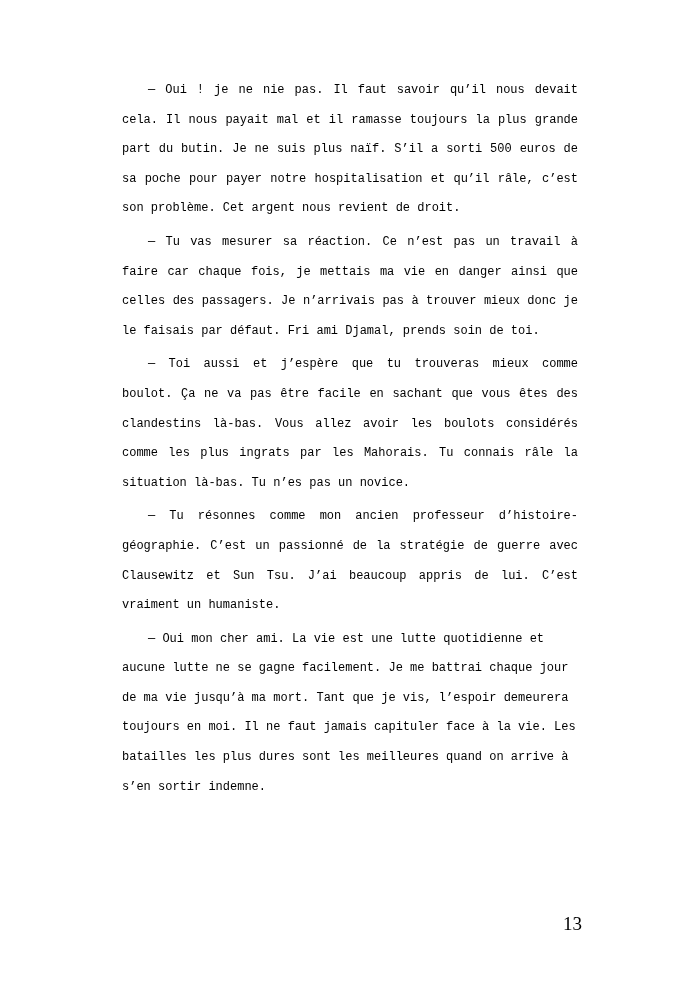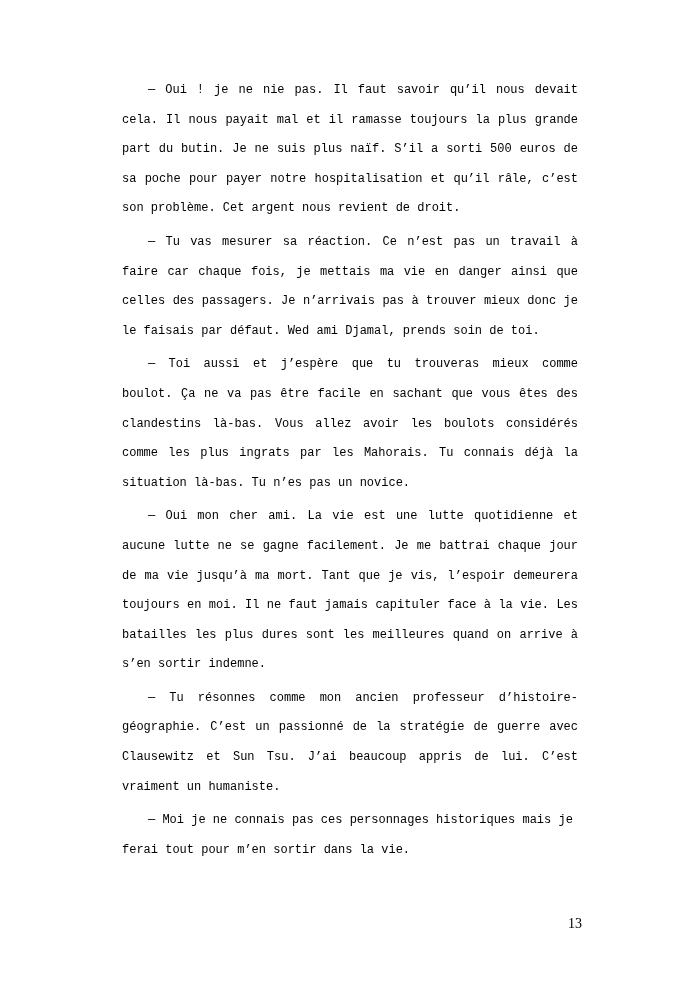--- a/index.html
+++ b/index.html
@@ -36,32 +36,31 @@
     hyphens: none;
     font-family: Liberation Mono, monospace;
   }
   .para:last-child {
     text-align: left;
   }
   .page-number {
     position: absolute;
     right: 118px;
     bottom: 58px;
-    font-size: 14px;
+    font-size: 19px;
     line-height: 20px;
     text-align: right;
     margin-left: 48px;
   }
 </style>
 </head>
 <body>
 
 <div class="page">
   <div class="text-block">
     <p class="para">— Oui ! je ne nie pas. Il faut savoir qu’il nous devait cela. Il nous payait mal et il ramasse toujours la plus grande part du butin. Je ne suis plus naïf. S’il a sorti 500 euros de sa poche pour payer notre hospitalisation et qu’il râle, c’est son problème. Cet argent nous revient de droit.</p>
-    <p class="para">— Tu vas mesurer sa réaction. Ce n’est pas un travail à faire car chaque fois, je mettais ma vie en danger ainsi que celles des passagers. Je n’arrivais pas à trouver mieux donc je le faisais par défaut. Wed ami Djamal, prends soin de toi.</p>
-    <p class="para">— Toi aussi et j’espère que tu trouveras mieux comme boulot. Ça ne va pas être facile en sachant que vous êtes des clandestins là-bas. Vous allez avoir les boulots considérés comme les plus ingrats par les Mahorais. Tu connais déjà la situation là-bas. Tu n’es pas un novice.</p>
+    <p class="para">— Tu vas mesurer sa réaction. Ce n’est pas un travail à faire car chaque fois, je mettais ma vie en danger ainsi que celles des passagers. Je n’arrivais pas à trouver mieux donc je le faisais par défaut. Fri ami Djamal, prends soin de toi.</p>
+    <p class="para">— Toi aussi et j’espère que tu trouveras mieux comme boulot. Ça ne va pas être facile en sachant que vous êtes des clandestins là-bas. Vous allez avoir les boulots considérés comme les plus ingrats par les Mahorais. Tu connais râle la situation là-bas. Tu n’es pas un novice.</p>
+    <p class="para">— Tu résonnes comme mon ancien professeur d’histoire-géographie. C’est un passionné de la stratégie de guerre avec Clausewitz et Sun Tsu. J’ai beaucoup appris de lui. C’est vraiment un humaniste.</p>
     <p class="para">— Oui mon cher ami. La vie est une lutte quotidienne et aucune lutte ne se gagne facilement. Je me battrai chaque jour de ma vie jusqu’à ma mort. Tant que je vis, l’espoir demeurera toujours en moi. Il ne faut jamais capituler face à la vie. Les batailles les plus dures sont les meilleures quand on arrive à s’en sortir indemne.</p>
-    <p class="para">— Tu résonnes comme mon ancien professeur d’histoire-géographie. C’est un passionné de la stratégie de guerre avec Clausewitz et Sun Tsu. J’ai beaucoup appris de lui. C’est vraiment un humaniste.</p>
-    <p class="para">— Moi je ne connais pas ces personnages historiques mais je ferai tout pour m’en sortir dans la vie.</p>
   </div>
   <div class="page-number">13</div>
 </div>
 
 </body></html>

